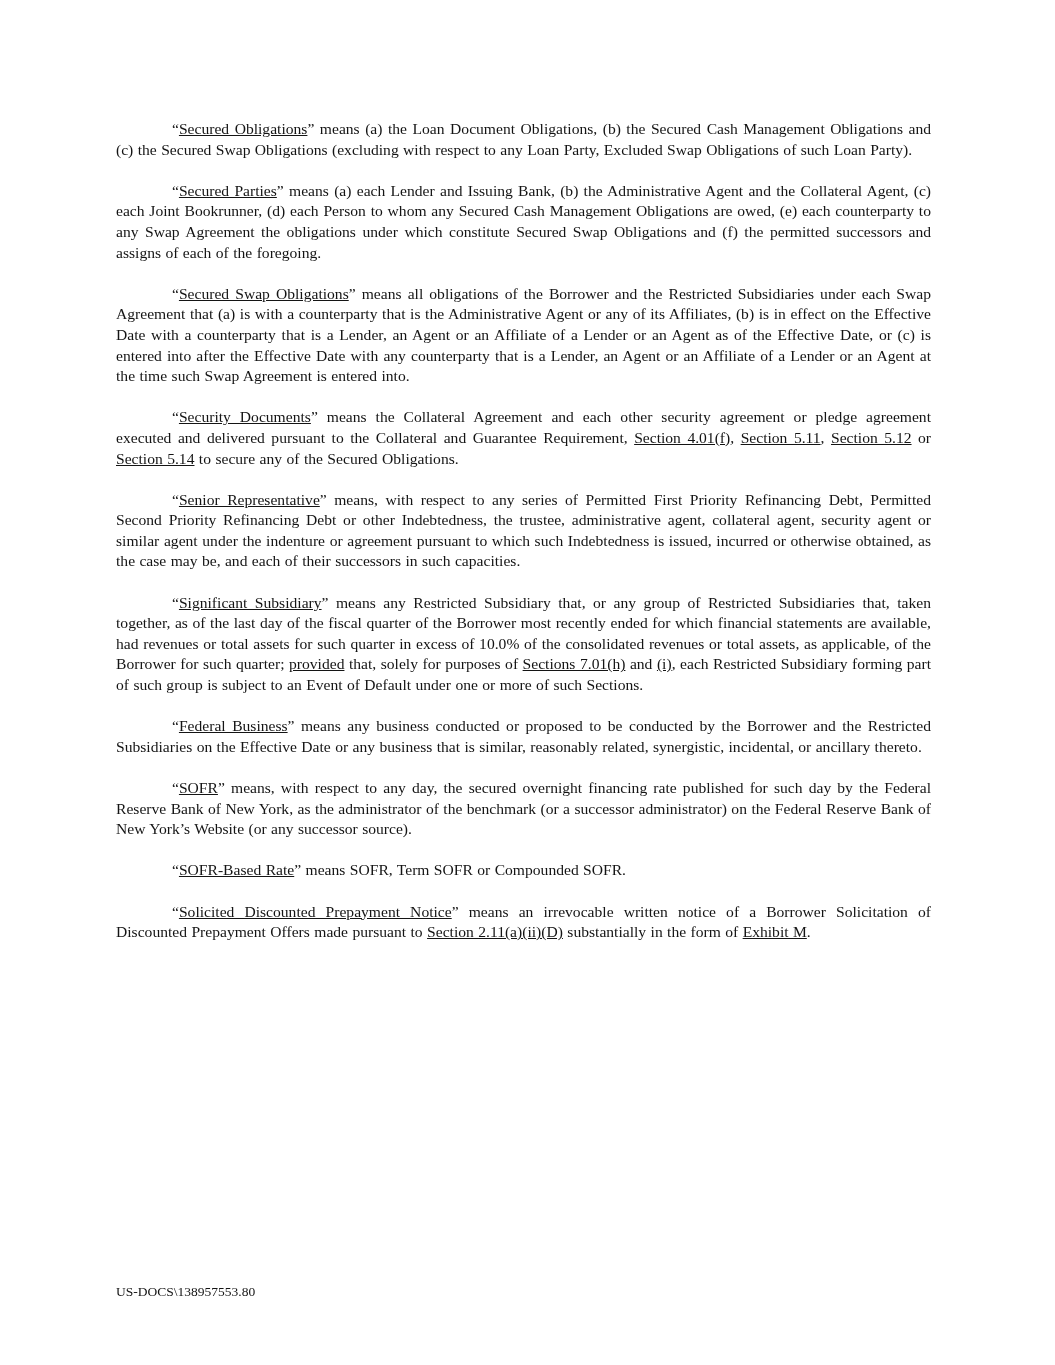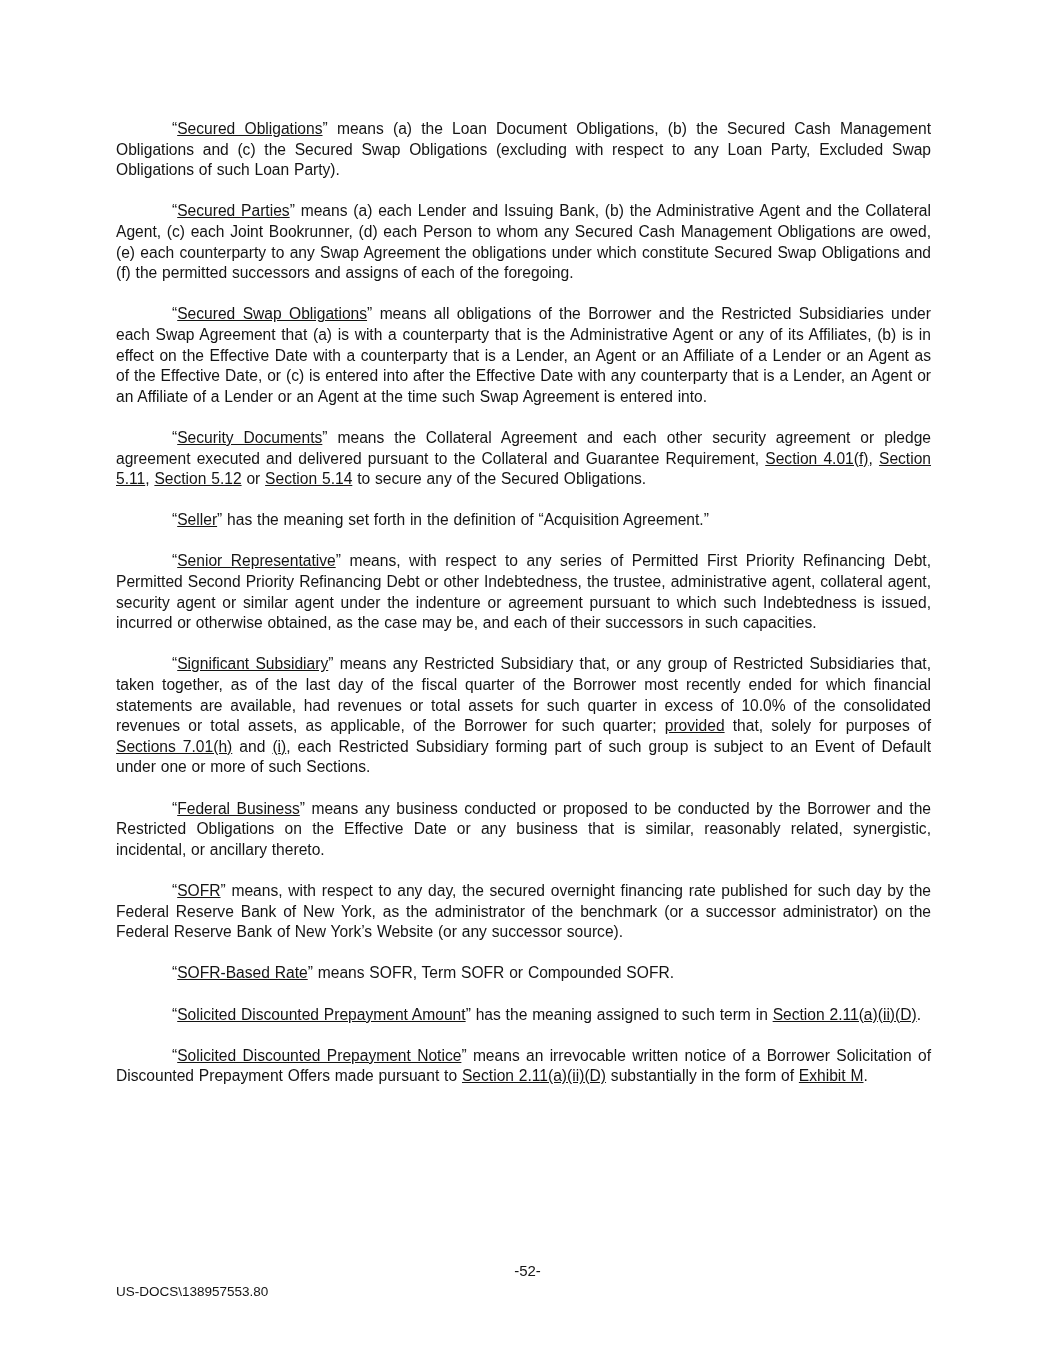--- a/index.html
+++ b/index.html
@@ -3,21 +3,21 @@
 <meta charset="utf-8">
 <style>
   html, body { margin: 0; padding: 0; background: #e8e8e8; }
   .page {
     position: relative;
     width: 1055px;
     height: 1365px;
     margin: 0 auto;
     background: #ffffff;
     color: #141414;
-    font-family: Liberation Sans, sans-serif;
+    font-family: Liberation Serif, serif;
     overflow: hidden;
   }
   .doc-body {
     position: absolute;
     left: 116px;
     right: 124px;
     top: 119px;
   }
   .para {
     margin: 0 0 20.6px 0;
@@ -45,24 +45,21 @@
 </style>
 </head>
 <body>
 
 <div class="page">
   <main class="doc-body">
       <p class="para"><span>“</span><span class="u">Secured Obligations</span><span>” means (a) the Loan Document Obligations, (b) the Secured Cash Management Obligations and (c) the Secured Swap Obligations (excluding with respect to any Loan Party, Excluded Swap Obligations of such Loan Party).</span></p>
       <p class="para"><span>“</span><span class="u">Secured Parties</span><span>” means (a) each Lender and Issuing Bank, (b) the Administrative Agent and the Collateral Agent, (c) each Joint Bookrunner, (d) each Person to whom any Secured Cash Management Obligations are owed, (e) each counterparty to any Swap Agreement the obligations under which constitute Secured Swap Obligations and (f) the permitted successors and assigns of each of the foregoing.</span></p>
       <p class="para"><span>“</span><span class="u">Secured Swap Obligations</span><span>” means all obligations of the Borrower and the Restricted Subsidiaries under each Swap Agreement that (a) is with a counterparty that is the Administrative Agent or any of its Affiliates, (b) is in effect on the Effective Date with a counterparty that is a Lender, an Agent or an Affiliate of a Lender or an Agent as of the Effective Date, or (c) is entered into after the Effective Date with any counterparty that is a Lender, an Agent or an Affiliate of a Lender or an Agent at the time such Swap Agreement is entered into.</span></p>
       <p class="para"><span>“</span><span class="u">Security Documents</span><span>” means the Collateral Agreement and each other security agreement or pledge agreement executed and delivered pursuant to the Collateral and Guarantee Requirement, </span><span class="u">Section 4.01(f)</span><span>, </span><span class="u">Section 5.11</span><span>, </span><span class="u">Section 5.12</span><span> or </span><span class="u">Section 5.14</span><span> to secure any of the Secured Obligations.</span></p>
-      <p class="para"><span>“</span><span class="u">Seller</span><span>” has the meaning set forth in the definition of “Acquisition Agreement.”</span></p>
       <p class="para"><span>“</span><span class="u">Senior Representative</span><span>” means, with respect to any series of Permitted First Priority Refinancing Debt, Permitted Second Priority Refinancing Debt or other Indebtedness, the trustee, administrative agent, collateral agent, security agent or similar agent under the indenture or agreement pursuant to which such Indebtedness is issued, incurred or otherwise obtained, as the case may be, and each of their successors in such capacities.</span></p>
       <p class="para"><span>“</span><span class="u">Significant Subsidiary</span><span>” means any Restricted Subsidiary that, or any group of Restricted Subsidiaries that, taken together, as of the last day of the fiscal quarter of the Borrower most recently ended for which financial statements are available, had revenues or total assets for such quarter in excess of 10.0% of the consolidated revenues or total assets, as applicable, of the Borrower for such quarter; </span><span class="u">provided</span><span> that, solely for purposes of </span><span class="u">Sections 7.01(h)</span><span> and </span><span class="u">(i)</span><span>, each Restricted Subsidiary forming part of such group is subject to an Event of Default under one or more of such Sections.</span></p>
-      <p class="para"><span>“</span><span class="u">Federal Business</span><span>” means any business conducted or proposed to be conducted by the Borrower and the Restricted Obligations on the Effective Date or any business that is similar, reasonably related, synergistic, incidental, or ancillary thereto.</span></p>
+      <p class="para"><span>“</span><span class="u">Federal Business</span><span>” means any business conducted or proposed to be conducted by the Borrower and the Restricted Subsidiaries on the Effective Date or any business that is similar, reasonably related, synergistic, incidental, or ancillary thereto.</span></p>
       <p class="para"><span>“</span><span class="u">SOFR</span><span>” means, with respect to any day, the secured overnight financing rate published for such day by the Federal Reserve Bank of New York, as the administrator of the benchmark (or a successor administrator) on the Federal Reserve Bank of New York’s Website (or any successor source).</span></p>
       <p class="para"><span>“</span><span class="u">SOFR-Based Rate</span><span>” means SOFR, Term SOFR or Compounded SOFR.</span></p>
-      <p class="para"><span>“</span><span class="u">Solicited Discounted Prepayment Amount</span><span>” has the meaning assigned to such term in </span><span class="u">Section 2.11(a)(ii)(D)</span><span>.</span></p>
       <p class="para"><span>“</span><span class="u">Solicited Discounted Prepayment Notice</span><span>” means an irrevocable written notice of a Borrower Solicitation of Discounted Prepayment Offers made pursuant to </span><span class="u">Section 2.11(a)(ii)(D)</span><span> substantially in the form of </span><span class="u">Exhibit M</span><span>.</span></p>
     </main>
-  <div class="page-number">-52-</div>
   <div class="doc-id">US-DOCS\138957553.80</div>
 </div>
 
 </body></html>

